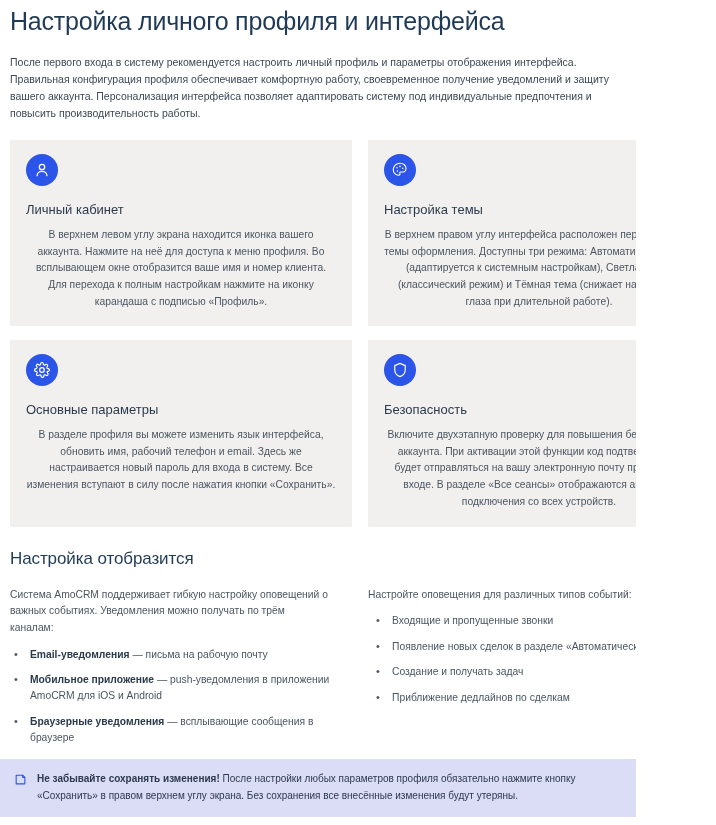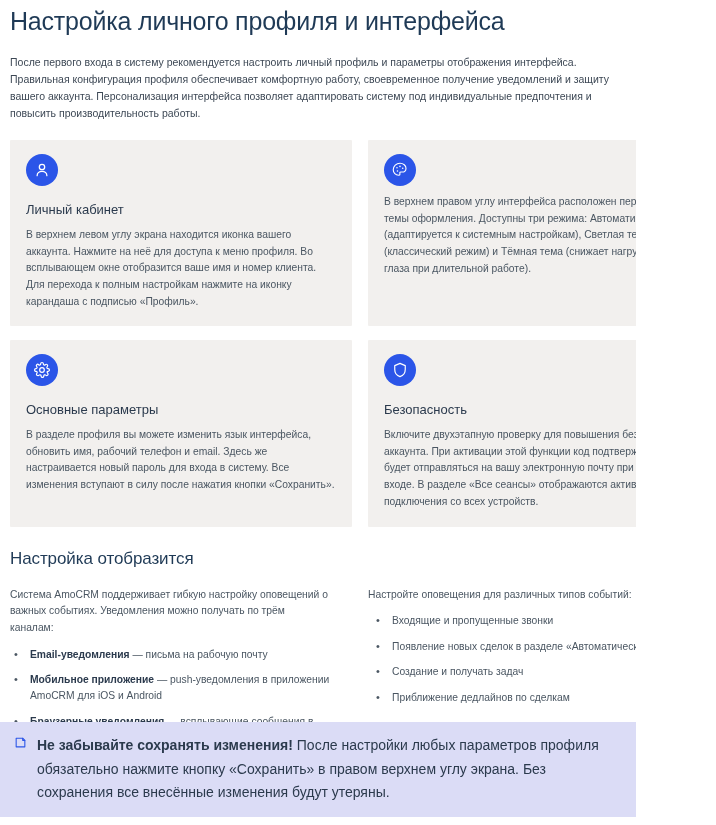--- a/index.html
+++ b/index.html
@@ -74,20 +74,21 @@
     font-weight: 400;
     color: #2b3a4d;
     line-height: 1.3;
   }
 
   .card-body {
     margin-top: 8px;
     font-size: 10.3px;
     line-height: 1.62;
     color: #4a5662;
+    text-align: center;
   }
 
   
   .section-heading {
     margin-top: 22px;
     font-size: 17px;
     font-weight: 400;
     color: #1f3a56;
     letter-spacing: -0.1px;
   }
@@ -147,21 +148,21 @@
     padding: 12px 16px 12px 14px;
     display: flex;
     align-items: flex-start;
     gap: 10px;
   }
   .callout-icon {
     flex: 0 0 auto;
     margin-top: 1px;
   }
   .callout-text {
-    font-size: 14px;
+    font-size: 10px;
     line-height: 1.68;
     color: #2b3a4d;
   }
   .callout-text b { font-weight: 700; }
 </style>
 </head>
 <body>
 
 <div class="page">
 
@@ -185,20 +186,21 @@
     <div class="card">
       <div class="card-icon">
         <svg width="18" height="18" viewBox="0 0 24 24" fill="none" stroke="#ffffff" stroke-width="1.5" stroke-linecap="round" stroke-linejoin="round">
           <path d="M12 3c-5 0-9 3.8-9 8.6 0 4.3 3.2 7.4 7 7.4 1.3 0 2-.8 2-1.7 0-.6-.3-.9-.3-1.4 0-.7.6-1.2 1.4-1.2h1.6c3 0 5.3-2.2 5.3-5.2C20 6.3 16.4 3 12 3z"></path>
           <circle cx="8" cy="9" r="1.05" fill="#ffffff" stroke="none"></circle>
           <circle cx="12" cy="7.2" r="1.05" fill="#ffffff" stroke="none"></circle>
           <circle cx="15.6" cy="9.6" r="1.05" fill="#ffffff" stroke="none"></circle>
           <circle cx="8.6" cy="13.4" r="1.05" fill="#ffffff" stroke="none"></circle>
         </svg>
       </div>
+      <div class="card-title">Настройка темы</div>
       <div class="card-body">В верхнем правом углу интерфейса расположен переключатель темы оформления. Доступны три режима: Автоматическая тема (адаптируется к системным настройкам), Светлая тема (классический режим) и Тёмная тема (снижает нагрузку на глаза при длительной работе).</div>
     </div>
 
     <div class="card">
       <div class="card-icon">
         <svg width="18" height="18" viewBox="0 0 24 24" fill="none" stroke="#ffffff" stroke-width="1.6" stroke-linecap="round" stroke-linejoin="round">
           <circle cx="12" cy="12" r="3.1"></circle>
           <path d="M19.2 14.6a1.5 1.5 0 0 0 .3 1.65l.05.05a1.8 1.8 0 1 1-2.55 2.55l-.05-.05a1.5 1.5 0 0 0-1.65-.3 1.5 1.5 0 0 0-.9 1.37v.13a1.8 1.8 0 1 1-3.6 0v-.07a1.5 1.5 0 0 0-.98-1.37 1.5 1.5 0 0 0-1.65.3l-.05.05A1.8 1.8 0 1 1 5.1 16.4l.05-.05a1.5 1.5 0 0 0 .3-1.65 1.5 1.5 0 0 0-1.37-.9H3.9a1.8 1.8 0 1 1 0-3.6h.07a1.5 1.5 0 0 0 1.37-.98 1.5 1.5 0 0 0-.3-1.65L4.99 7.5A1.8 1.8 0 1 1 7.54 4.95l.05.05a1.5 1.5 0 0 0 1.65.3h.07a1.5 1.5 0 0 0 .9-1.37V3.8a1.8 1.8 0 1 1 3.6 0v.07a1.5 1.5 0 0 0 .9 1.37 1.5 1.5 0 0 0 1.65-.3l.05-.05a1.8 1.8 0 1 1 2.55 2.55l-.05.05a1.5 1.5 0 0 0-.3 1.65v.07a1.5 1.5 0 0 0 1.37.9h.13a1.8 1.8 0 1 1 0 3.6h-.07a1.5 1.5 0 0 0-1.37.9z"></path>
         </svg>
       </div>

